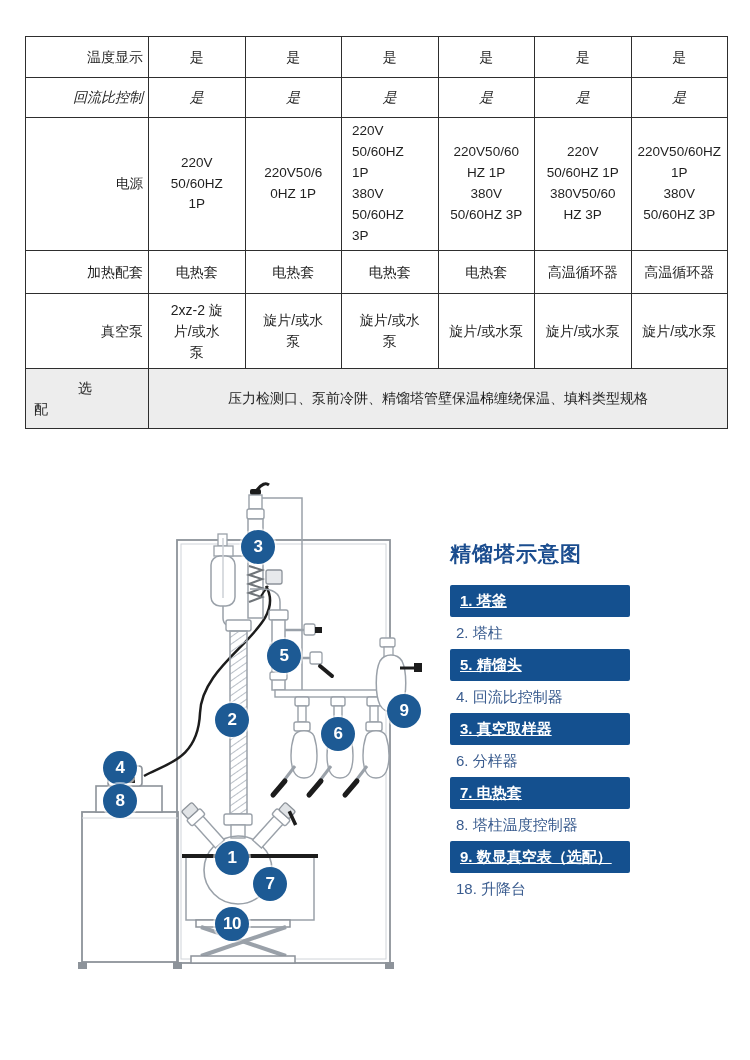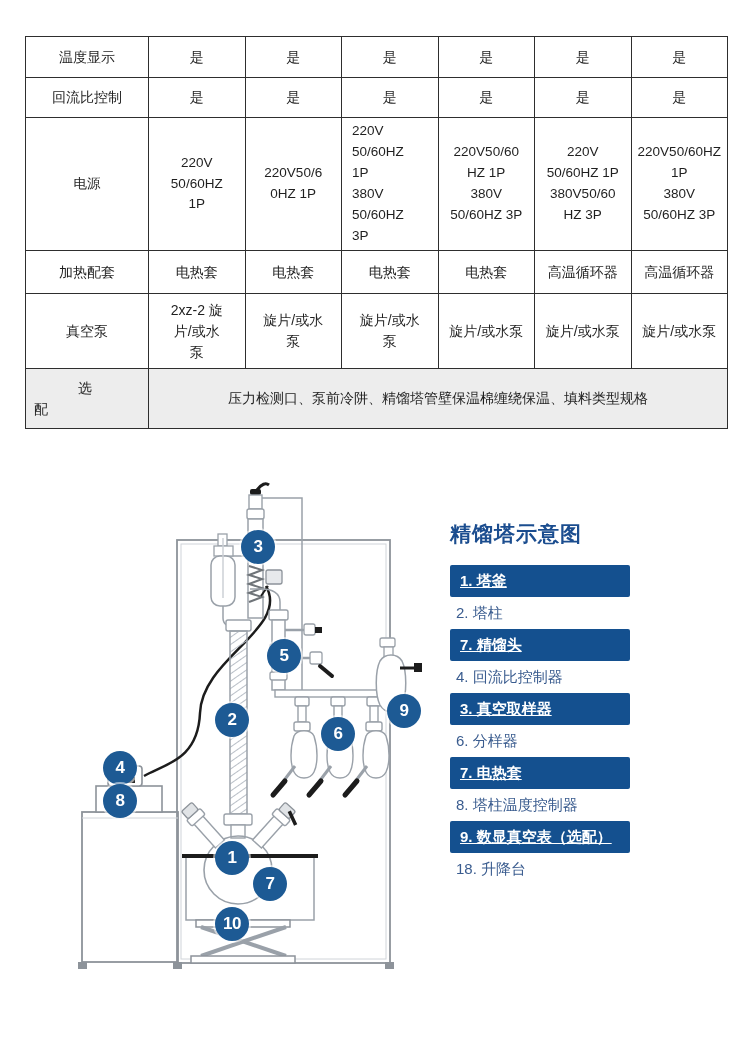--- a/index.html
+++ b/index.html
@@ -18,38 +18,38 @@
   table.spec{
     position:absolute;left:25px;top:36px;width:703px;
     border-collapse:collapse;table-layout:fixed;
     font-size:14px;text-align:center;
   }
   table.spec td{
     border:1.5px solid var(--border);
     padding:3px 5px;vertical-align:middle;
     white-space:pre-line;line-height:1.5;
   }
-  table.spec td.label{font-size:14px;}
+  table.spec td.label{font-size:14px;text-align:right;}
   table.spec tr.power td{font-size:13.5px;line-height:1.55;}
   table.spec td.ta-left{text-align:left;padding-left:10px;}
   table.spec tr.optional td{background:var(--optional_bg);}
   table.spec tr.optional td.label{
     text-align:left;text-indent:44px;padding-left:8px;white-space:pre-line;
   }
   
   .diagram{position:absolute;left:0;top:0;width:750px;height:1060px;}
   svg.apparatus{position:absolute;left:70px;top:478px;}
   .callout{
     position:absolute;width:34px;height:34px;border-radius:50%;
     background:var(--callout);color:#fff;font-weight:bold;font-size:17px;
     display:flex;align-items:center;justify-content:center;
     box-shadow:0 0 0 2px rgba(255,255,255,.55);
     letter-spacing:-.5px;
   }
-  .legend{position:absolute;left:450px;top:520px;width:220px;}
+  .legend{position:absolute;left:450px;top:540px;width:220px;}
   .legend h2{
     margin:0 0 17px 0;font-size:21px;font-weight:bold;color:#1b4d8f;letter-spacing:1px;
   }
   .legend .bar{
     width:180px;height:32px;line-height:32px;box-sizing:border-box;
     background:var(--accent);color:#ffffff;font-weight:bold;font-size:15px;
     padding-left:10px;border-radius:2px;margin-bottom:8px;text-decoration:underline;
   }
   .legend .plain{
     height:16px;line-height:16px;margin-bottom:8px;padding-left:6px;
@@ -74,21 +74,21 @@
     <tbody id="spec-body">
         <tr style="height: 41px;">
           <td class="label">温度显示</td>
           <td>是</td>
           <td>是</td>
           <td>是</td>
           <td>是</td>
           <td>是</td>
           <td>是</td>
         </tr>
-        <tr style="height: 40px;">
+        <tr style="height: 40px; font-style: italic;">
           <td class="label">回流比控制</td>
           <td>是</td>
           <td>是</td>
           <td>是</td>
           <td>是</td>
           <td>是</td>
           <td>是</td>
         </tr>
         <tr class="power" style="height: 133px;">
           <td class="label">电源</td>
@@ -283,21 +283,21 @@
         <div class="callout" style="left: 103px; top: 784px;">8</div>
         <div class="callout" style="left: 387px; top: 694px;">9</div>
         <div class="callout" style="left: 215px; top: 907px;">10</div>
       </div>
 
     <div class="legend">
       <h2>精馏塔示意图</h2>
       <div id="legend-items">
           <div class="bar">1. 塔釜</div>
           <div class="plain">2. 塔柱</div>
-          <div class="bar">7. 精馏头</div>
+          <div class="bar">5. 精馏头</div>
           <div class="plain">4. 回流比控制器</div>
           <div class="bar">3. 真空取样器</div>
           <div class="plain">6. 分样器</div>
           <div class="bar">7. 电热套</div>
           <div class="plain">8. 塔柱温度控制器</div>
           <div class="bar">9. 数显真空表（选配）</div>
           <div class="plain">18. 升降台</div>
         </div>
     </div>
   </div>

